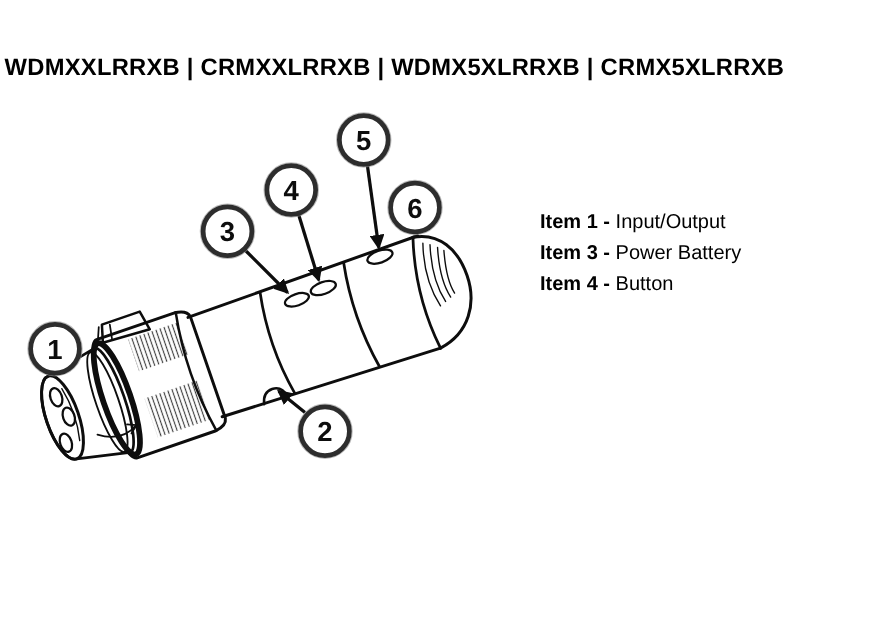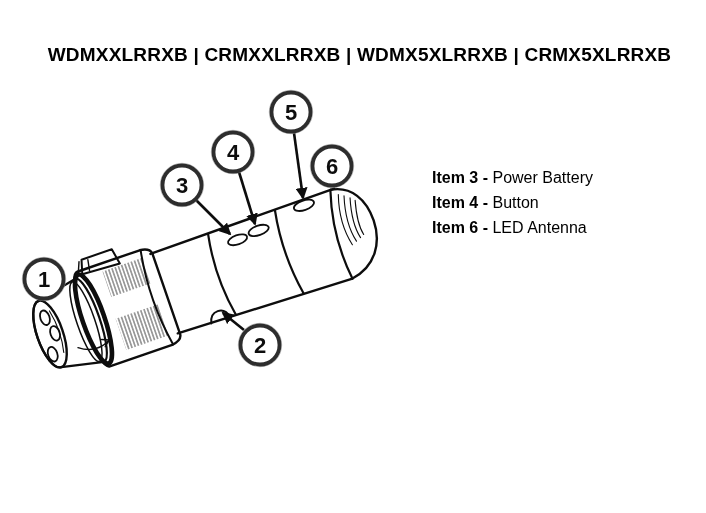--- a/index.html
+++ b/index.html
@@ -2,21 +2,21 @@
 <html><head>
 <meta charset="utf-8">
 <style>
   html,body{margin:0;padding:0;background:#fff;}
   .page{
     position:relative;width:706px;height:513px;background:#ffffff;
     font-family:"Liberation Sans",sans-serif;color:#000;overflow:hidden;
   }
   .title{
     position:absolute;top:45px;left:0;width:631px;text-align:center;
-    font-weight:700;font-size:19px;line-height:19px;letter-spacing:.2px;white-space:nowrap;margin-left:44px;
+    font-weight:700;font-size:19px;line-height:19px;letter-spacing:.2px;white-space:nowrap;
   }
   .key{
     position:absolute;left:432px;top:166px;
     font-size:16px;line-height:24.8px;white-space:nowrap;
   }
   .b{font-weight:700;}
   svg.diagram{position:absolute;left:0;top:0;}
   
   .dev path,.dev ellipse,.dev line{fill:none;stroke:#0d0d0d;stroke-linecap:round;stroke-linejoin:round;}
   .o24{stroke-width:2.4px;} .o22{stroke-width:2.2px;} .o20{stroke-width:2px;}
@@ -126,26 +126,26 @@
     </g>
     <g>
       <circle class="callout-halo" cx="332" cy="166" r="21.7"></circle>
       <circle class="callout-circle" cx="332" cy="166" r="19.5"></circle>
       <text class="callout-num" x="332" y="174">6</text>
     </g>
   </svg>
 
   <div class="key">
     <div class="key-row">
+      <span class="b">Item 1 -</span>
+      <span>Input/Output</span>
+    </div>
+    <div class="key-row">
       <span class="b">Item 3 -</span>
       <span>Power Battery</span>
     </div>
     <div class="key-row">
       <span class="b">Item 4 -</span>
       <span>Button</span>
     </div>
-    <div class="key-row">
-      <span class="b">Item 6 -</span>
-      <span>LED Antenna</span>
-    </div>
   </div>
 
 </div>
 
 </body></html>

